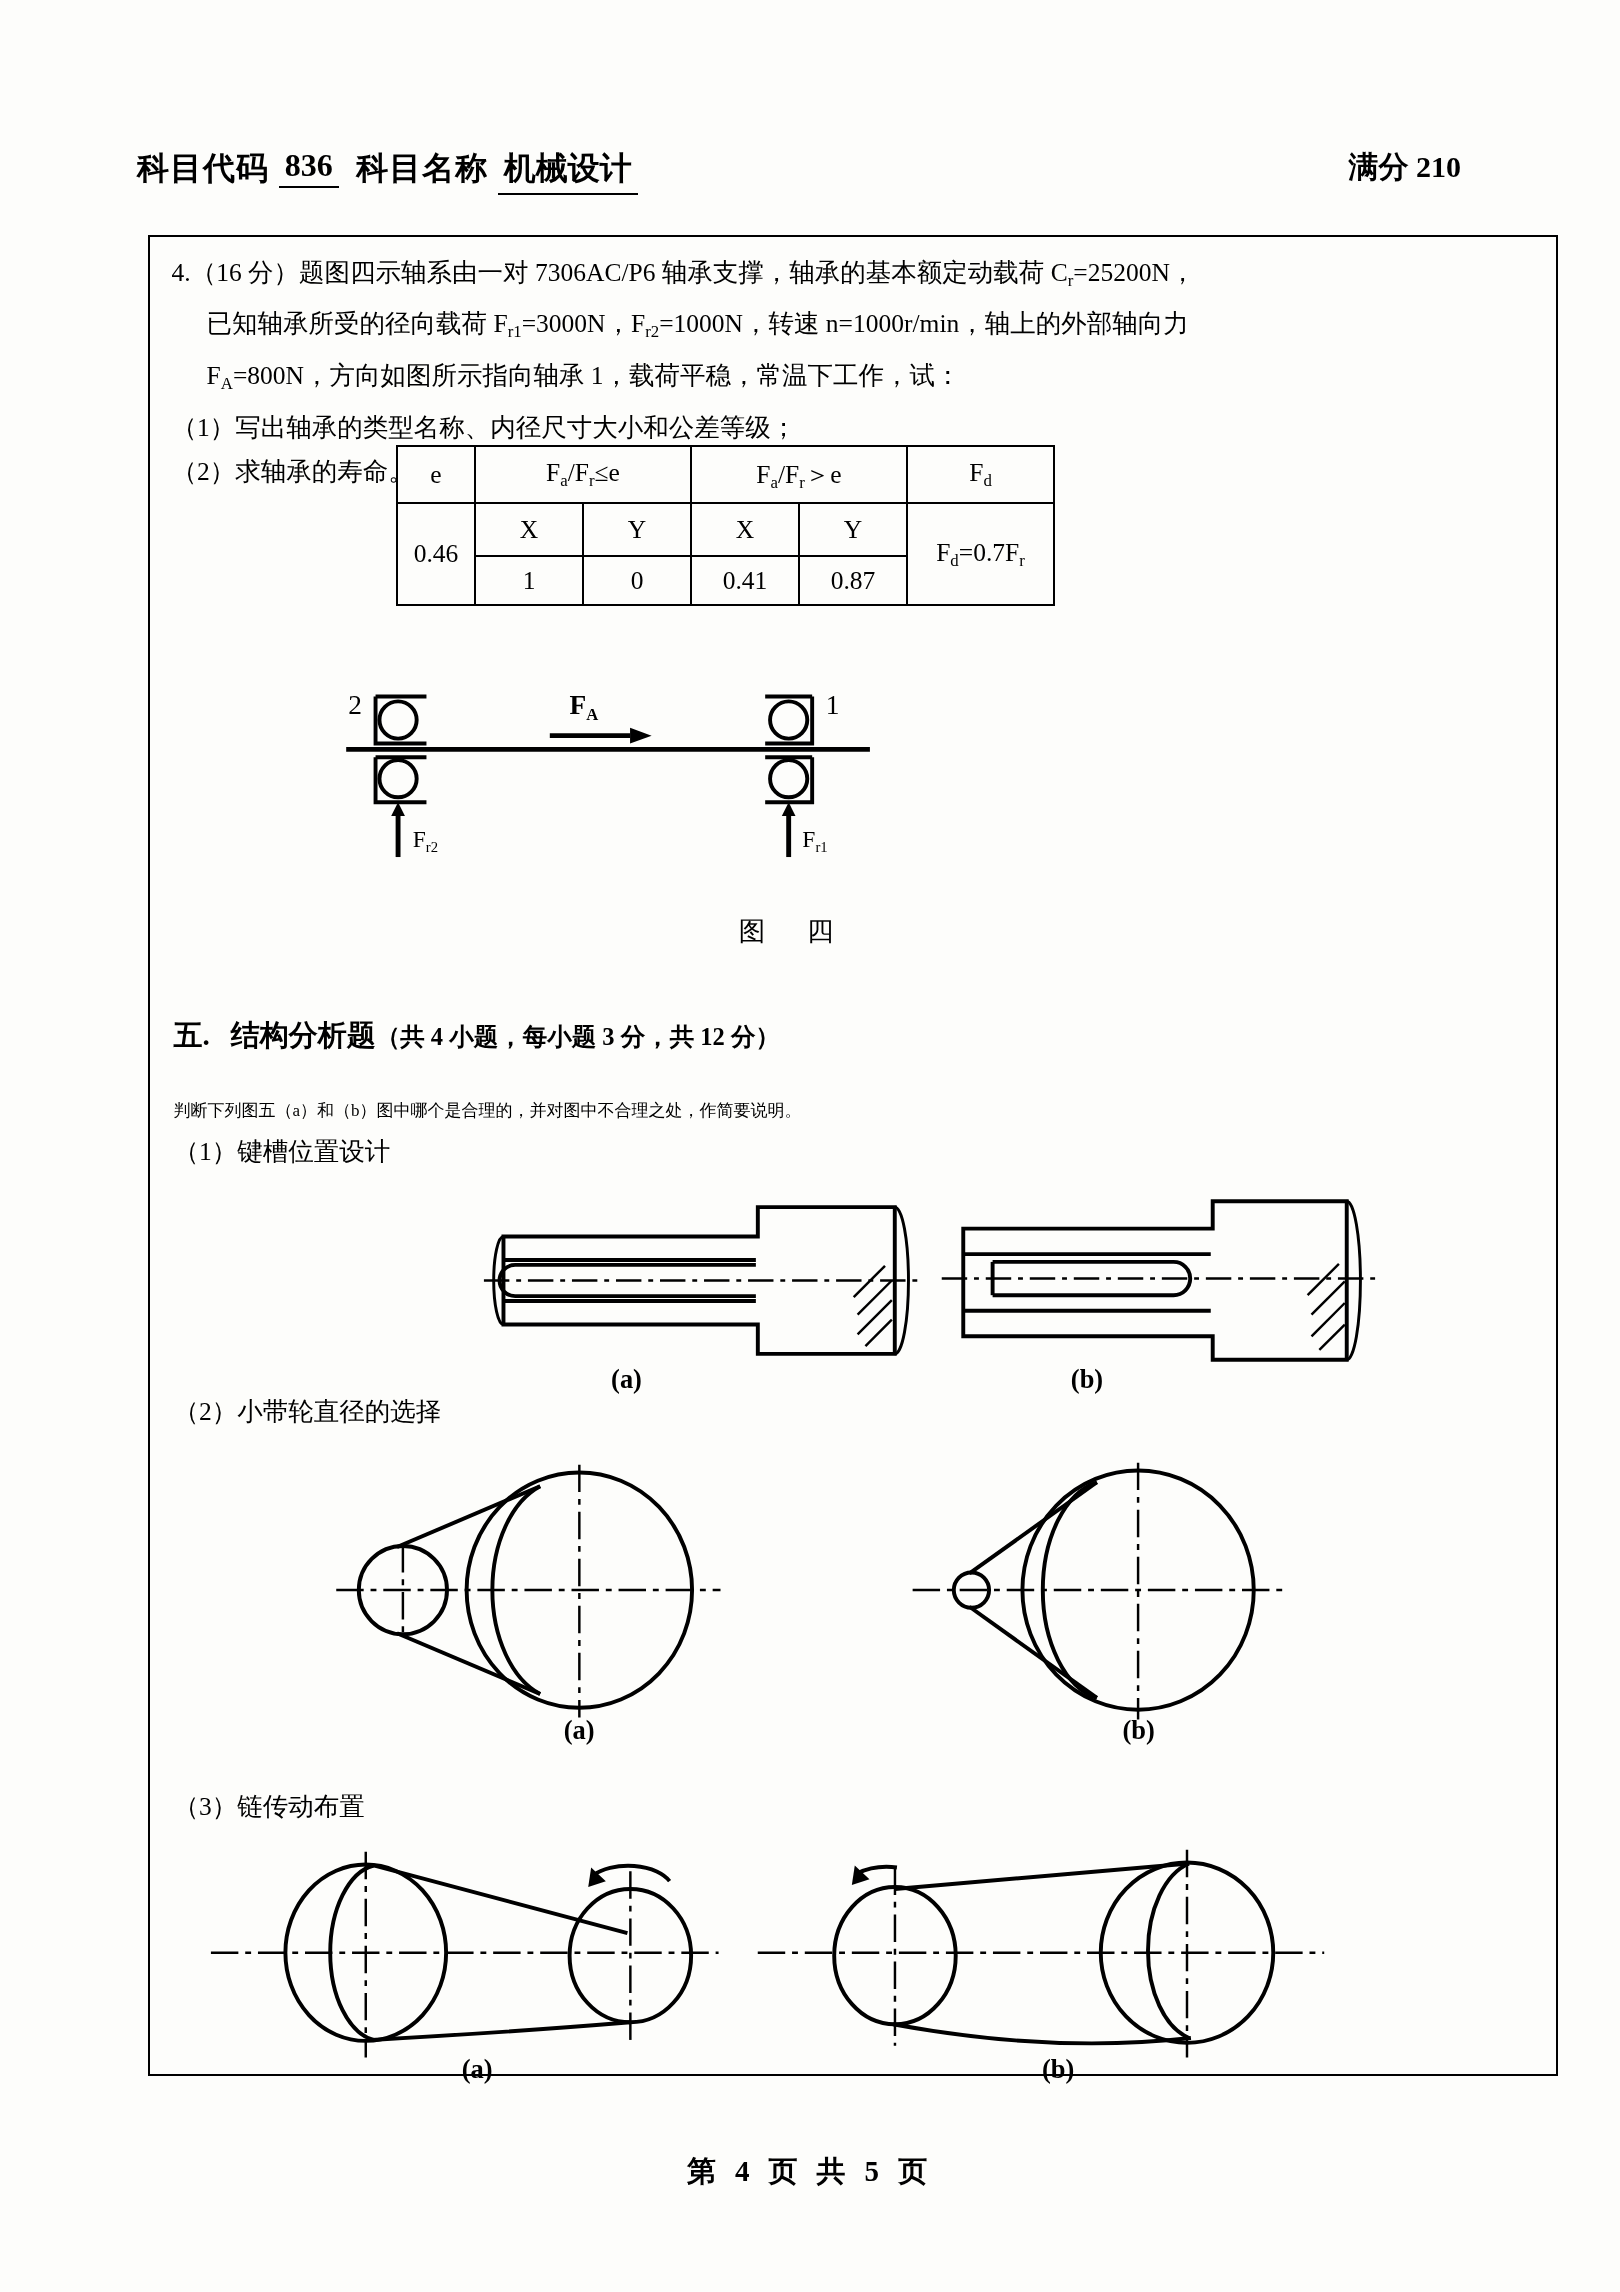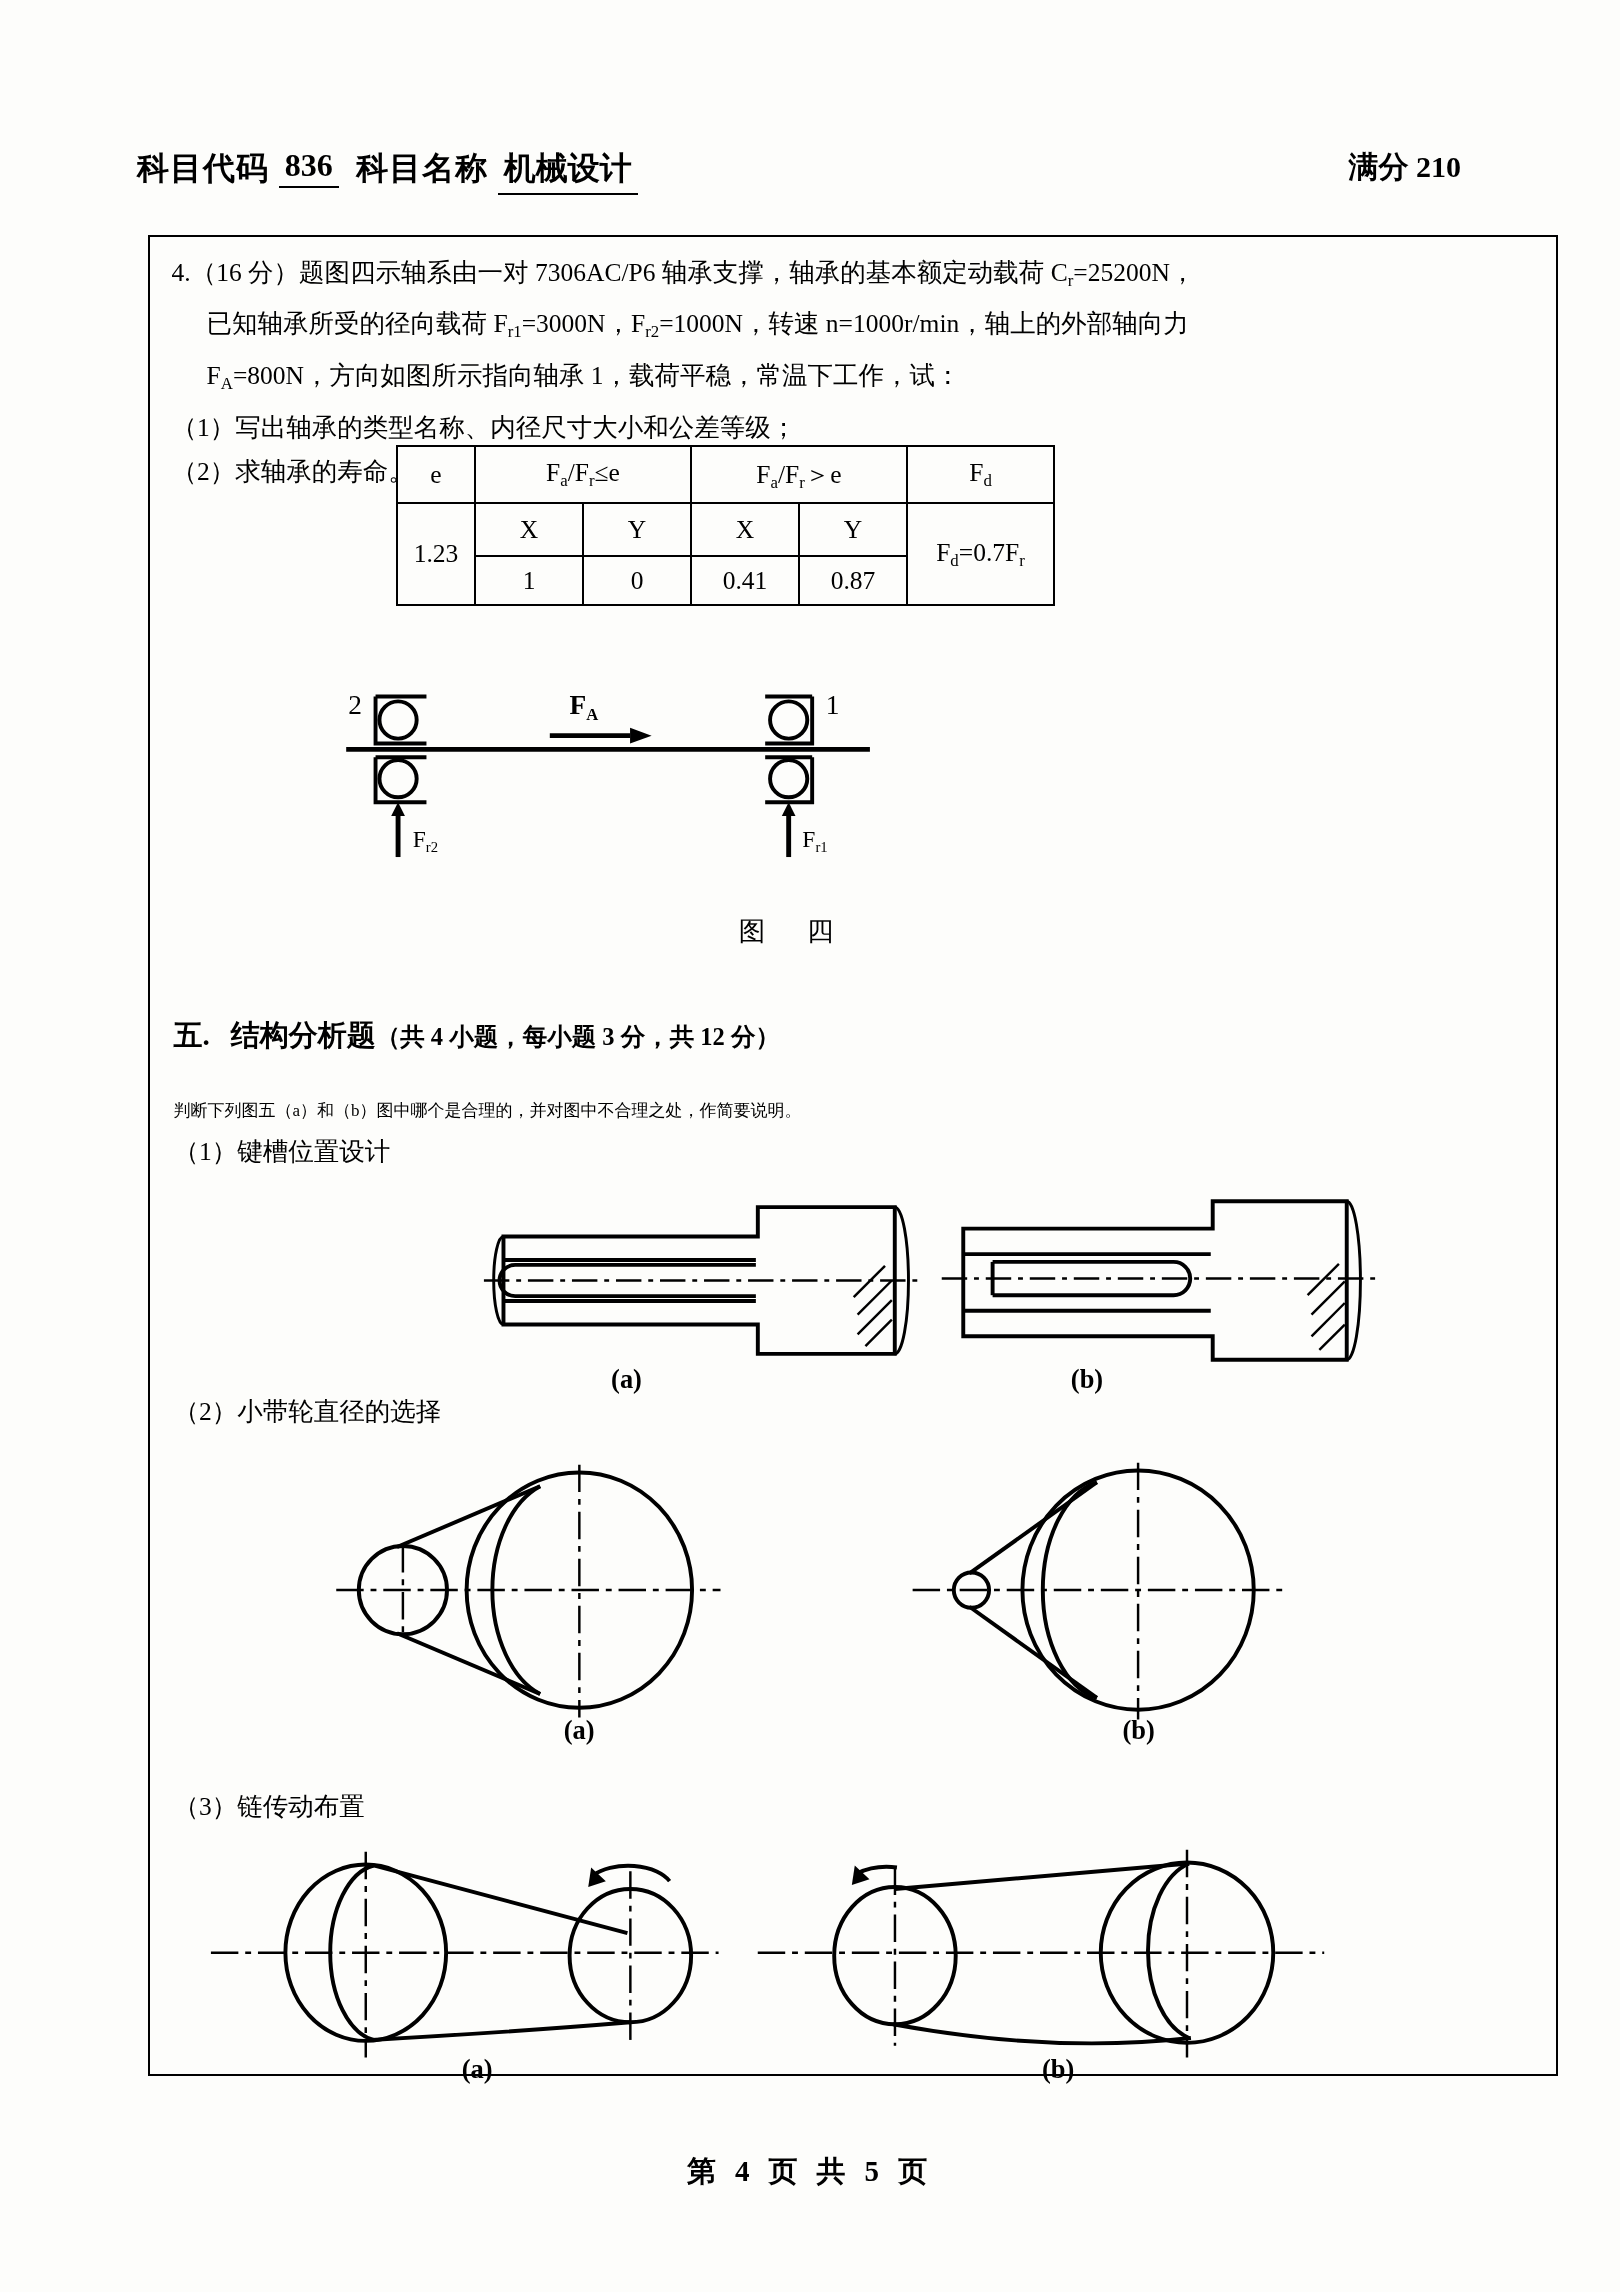--- a/index.html
+++ b/index.html
@@ -206,21 +206,21 @@
           <span>F</span><sub>a</sub><span>/F</span><sub>r</sub><span>≤e</span>
         </td>
         <td class="c-gt" colspan="2">
           <span>F</span><sub>a</sub><span>/F</span><sub>r</sub><span>＞e</span>
         </td>
         <td class="c-fd" rowspan="1">
           <span>F</span><sub>d</sub>
         </td>
       </tr>
       <tr class="r-mid">
-        <td class="c-e" rowspan="2">1.23</td>
+        <td class="c-e" rowspan="2">0.46</td>
         <td class="c-x">X</td>
         <td class="c-y">Y</td>
         <td class="c-x">X</td>
         <td class="c-y">Y</td>
         <td class="c-fd" rowspan="2">
           <span>F</span><sub>d</sub><span>=0.7F</span><sub>r</sub>
         </td>
       </tr>
       <tr class="r-low">
         <td class="c-x">1</td>

